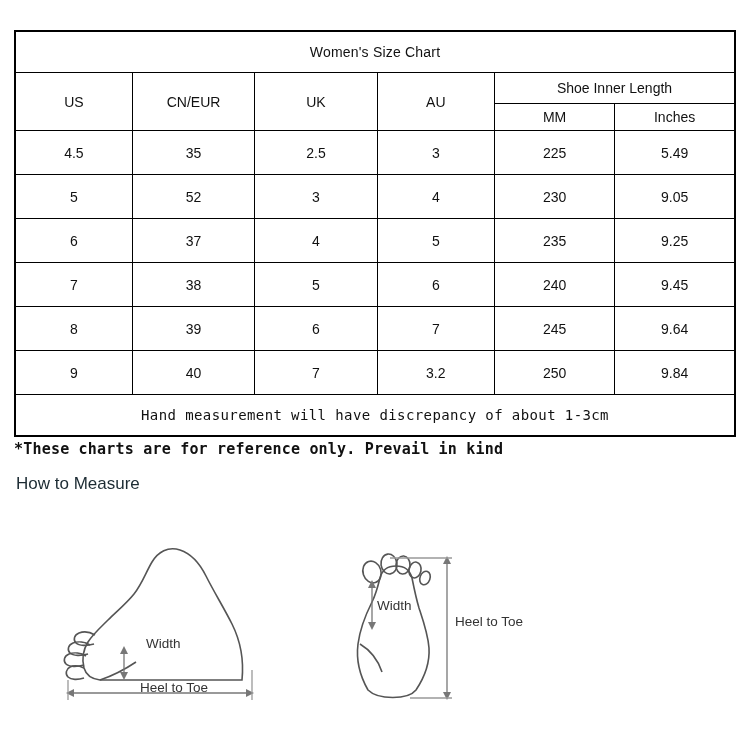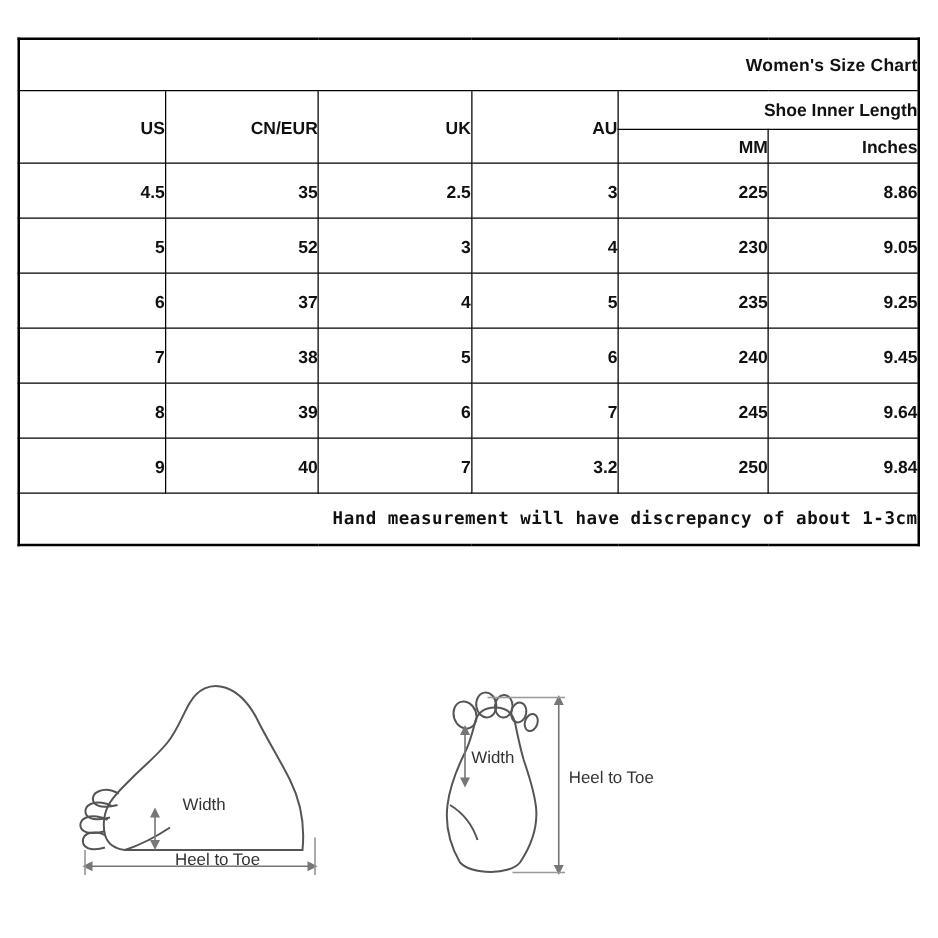--- a/index.html
+++ b/index.html
@@ -28,24 +28,24 @@
     width: 722px;
   }
   table.size-chart {
     width: 100%;
     border-collapse: collapse;
     table-layout: fixed;
     border: 2px solid #000;
   }
   table.size-chart td, table.size-chart th {
     border: 1px solid #000;
-    text-align: right;
+    text-align: center;
     vertical-align: middle;
     font-size: 14px;
-    font-weight: bold;
+    font-weight: normal;
     padding: 0;
     color: #111;
   }
   .title-cell {
     height: 40px;
     font-size: 19px;
     font-weight: bold;
     letter-spacing: .2px;
   }
   .hdr {
@@ -152,21 +152,21 @@
           <td class="hdr-sub">MM</td>
           <td class="hdr-sub">Inches</td>
         </tr>
 
         <tr class="data-row">
           <td>4.5</td>
           <td>35</td>
           <td>2.5</td>
           <td>3</td>
           <td>225</td>
-          <td>8.86</td>
+          <td>5.49</td>
         </tr>
         <tr class="data-row">
           <td>5</td>
           <td>52</td>
           <td>3</td>
           <td>4</td>
           <td>230</td>
           <td>9.05</td>
         </tr>
         <tr class="data-row">
@@ -202,21 +202,23 @@
           <td>9.84</td>
         </tr>
 
         <tr class="note-row">
           <td colspan="6">Hand measurement will have discrepancy of about 1-3cm</td>
         </tr>
       </tbody>
     </table>
   </div>
 
-
+  <div class="ref-note">*These charts are for reference only. Prevail in kind</div>
+
+  <div class="howto-title">How to Measure</div>
 
   <div class="diagram">
     <svg width="750" height="190" viewBox="0 0 750 190">
       <g fill="none" stroke="#555" stroke-width="1.6">
 
         <g>
           <path d="M242,160
                    C244,140 240,120 232,104
                    C224,88 214,72 206,56
                    C200,44 192,34 180,30

